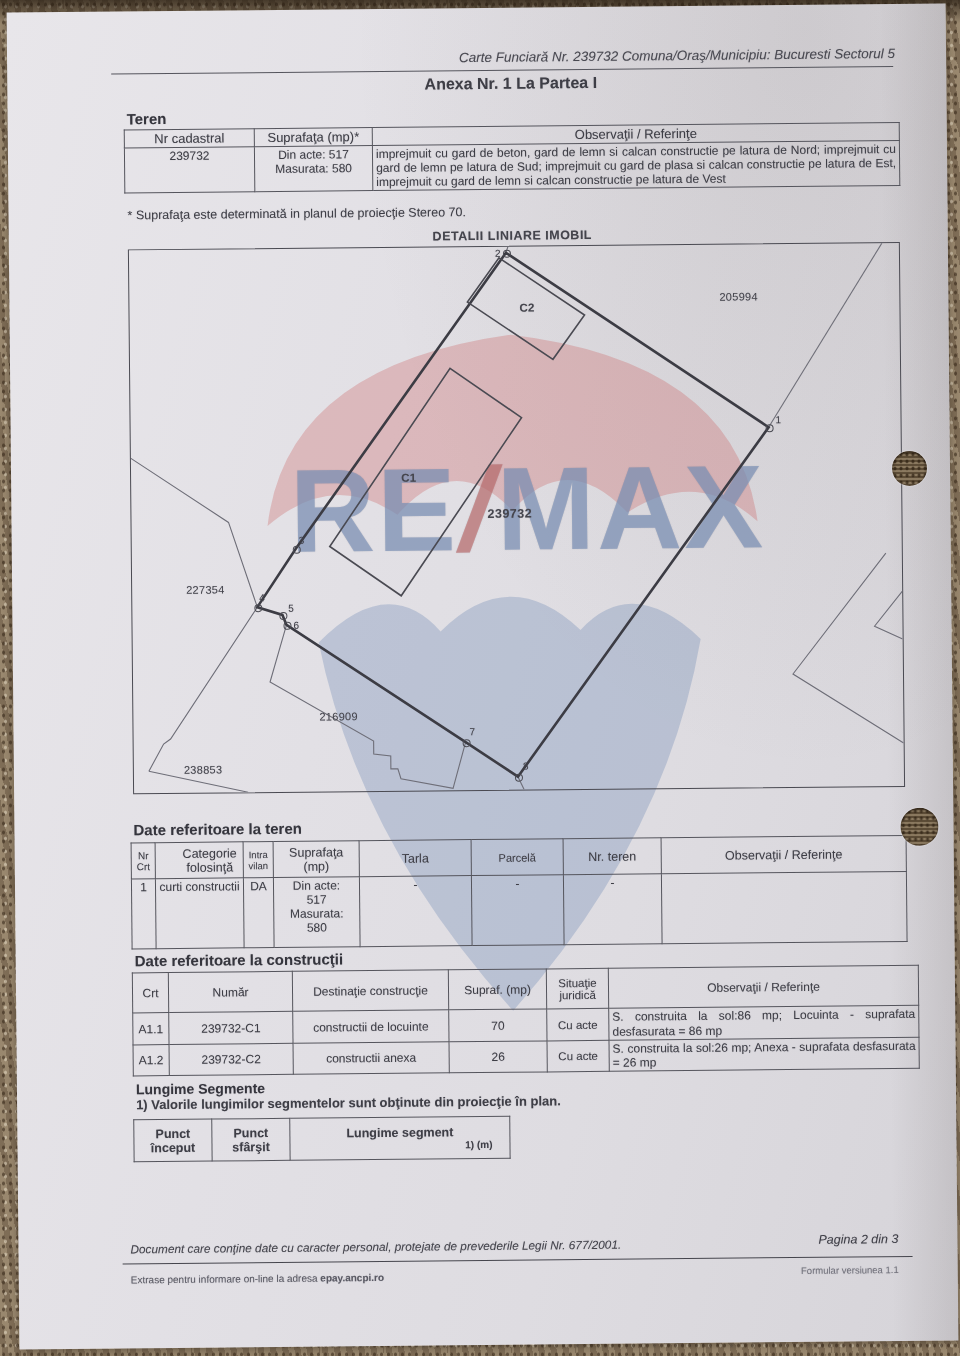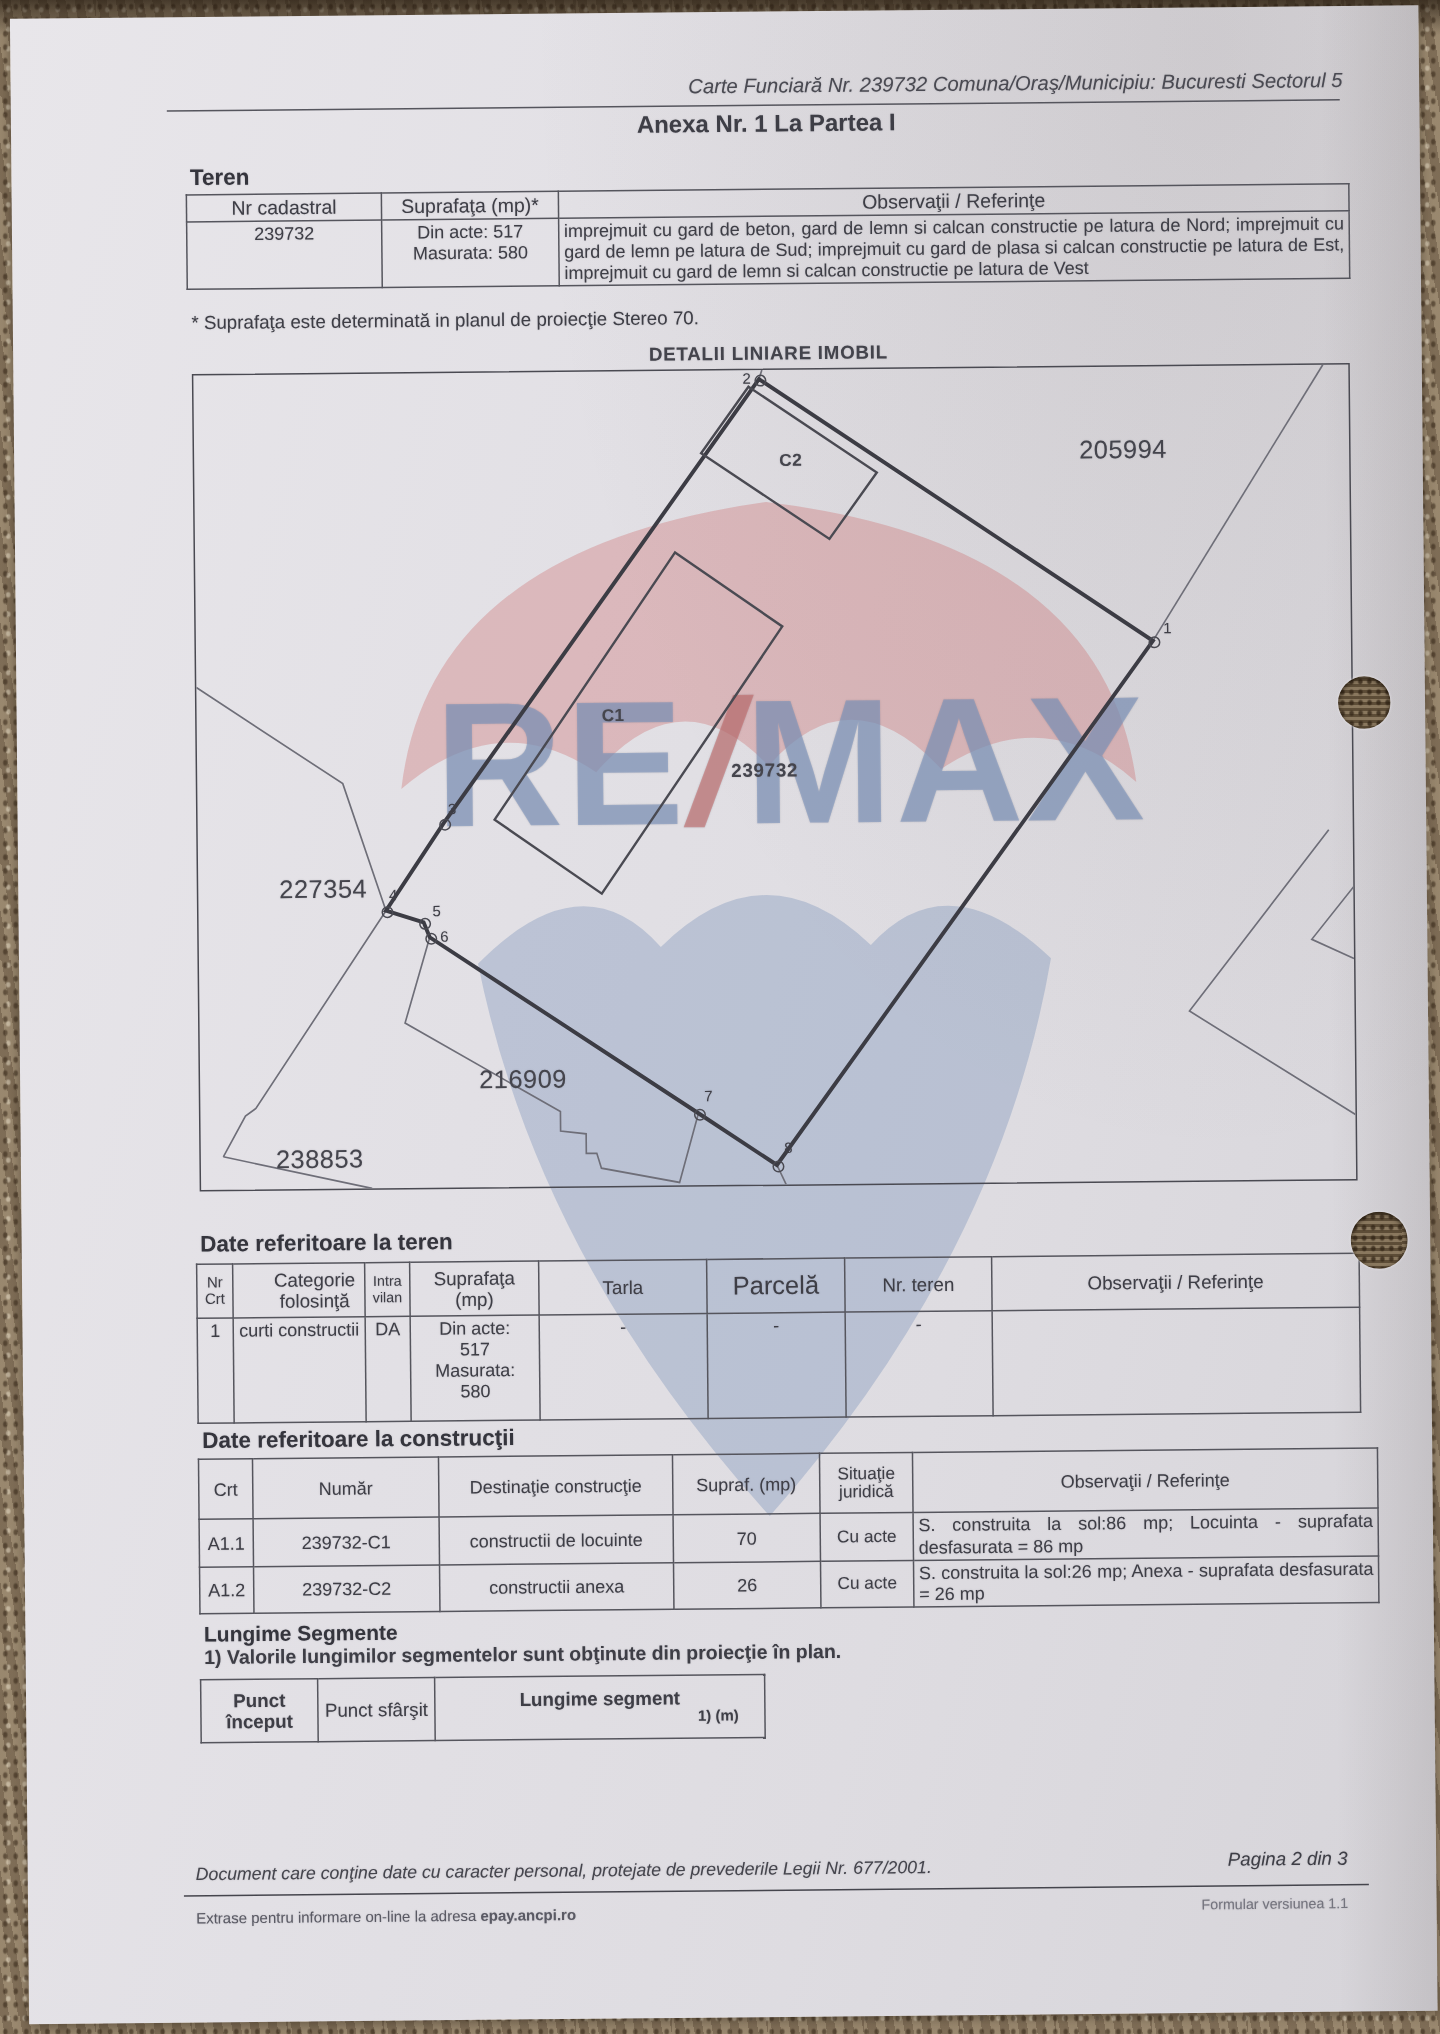--- a/index.html
+++ b/index.html
@@ -36,21 +36,21 @@
     font-size:12px;color:#3e3e46;font-weight:normal;overflow:hidden;}
   .center{text-align:center;}
   .pre{white-space:pre-line;}
   .obs-sm{font-size:11.3px;line-height:1.18;text-align:justify;}
   .footnote{font-size:12.5px;}
   .map-title{left:116px;top:221px;width:775px;text-align:center;font-weight:bold;font-size:12.5px;letter-spacing:0.5px;color:#44444c;}
   .map-box{left:119px;top:238px;width:770px;height:543px;border:1.3px solid #4a4a52;z-index:3;}
   .map-box svg{position:absolute;left:0;top:0;}
   .pt-dot{position:absolute;width:6px;height:6px;border:1.1px solid #4a4a52;border-radius:50%;background:transparent;}
   .pt-lbl{position:absolute;font-size:10px;color:#3e3e46;}
-  .parcel-lbl{position:absolute;font-size:17px;color:#45454d;letter-spacing:0.3px;}
+  .parcel-lbl{position:absolute;font-size:11px;color:#45454d;letter-spacing:0.3px;}
   .parcel-lbl.big{font-size:12.5px;font-weight:bold;letter-spacing:0.5px;}
   .parcel-lbl.bld{font-weight:bold;font-size:11.5px;}
   .wm{position:absolute;left:216px;top:311px;width:570px;height:710px;z-index:2;pointer-events:none;}
   .wm-text{position:absolute;left:236px;top:442px;width:560px;text-align:center;z-index:2;pointer-events:none;
     font-weight:bold;font-size:118px;letter-spacing:2px;line-height:1;
     color:rgba(128,154,196,0.58);text-shadow:none;}
   .wm-text .slash{color:rgba(206,108,106,0.55);font-style:italic;padding:0 2px;}
   .hole{position:absolute;border-radius:50%;z-index:6;
     background-color:#7d6c55;
     background-image:radial-gradient(rgba(45,32,18,0.7) 1px, transparent 2px),
@@ -161,21 +161,21 @@
         <col style="width:98px">
         <col style="width:245px">
       </colgroup>
     <tbody>
         <tr style="height:36px;">
       <th class="center" style="font-size:10px;">Nr Crt</th>
       <th class="center" style="font-size:12.5px;padding-left:24px;">Categorie folosinţă</th>
       <th class="center" style="font-size:9.5px;">Intra vilan</th>
       <th class="center" style="font-size:12.5px;">Suprafaţa (mp)</th>
       <th class="center" style="font-size:12.5px;">Tarla</th>
-      <th class="center" style="font-size:17px;">Parcelă</th>
+      <th class="center" style="font-size:11px;">Parcelă</th>
       <th class="center" style="font-size:12.5px;">Nr. teren</th>
       <th class="center" style="font-size:12.5px;">Observaţii / Referinţe</th>
     </tr>
     <tr style="height:70px;">
       <td class="center" style="vertical-align:top;">1</td>
       <td class="center" style="vertical-align:top;">curti constructii</td>
       <td class="center" style="vertical-align:top;">DA</td>
       <td class="center pre" style="vertical-align:top;">Din acte:
 517
 Masurata:
@@ -230,21 +230,21 @@
   <div class="abs z3" style="left:119px;top:1086px;font-weight:bold;font-size:13px;">1) Valorile lungimilor segmentelor sunt obţinute din proiecţie în plan.</div>
   <table class="doc abs z3" style="left:116px;top:1108px;width:376px;">
     <colgroup>
         <col style="width:78px">
         <col style="width:78px">
         <col style="width:220px">
       </colgroup>
     <tbody>
         <tr style="height:42px;">
       <th class="center" style="font-weight:bold;font-size:12.5px;">Punct început</th>
-      <th class="center" style="font-weight:normal;font-size:12.5px;border-radius:14px;">Punct sfârşit</th>
+      <th class="center" style="font-weight:bold;font-size:12.5px;border-radius:14px;">Punct sfârşit</th>
       <th>
         <div style="text-align:center;font-weight:bold;font-size:12.5px;">Lungime segment</div>
         <div style="text-align:right;font-weight:bold;font-size:10px;padding-right:14px;">1) (m)</div>
       </th>
     </tr>
   </tbody>
     </table>
 
   <div class="abs footer-note z3" style="left:112px;top:1231px;">Document care conţine date cu caracter personal, protejate de prevederile Legii Nr. 677/2001.</div>
   <div class="abs pageno z3" style="left:680px;top:1228px;width:200px;text-align:right;">Pagina 2 din 3</div>

